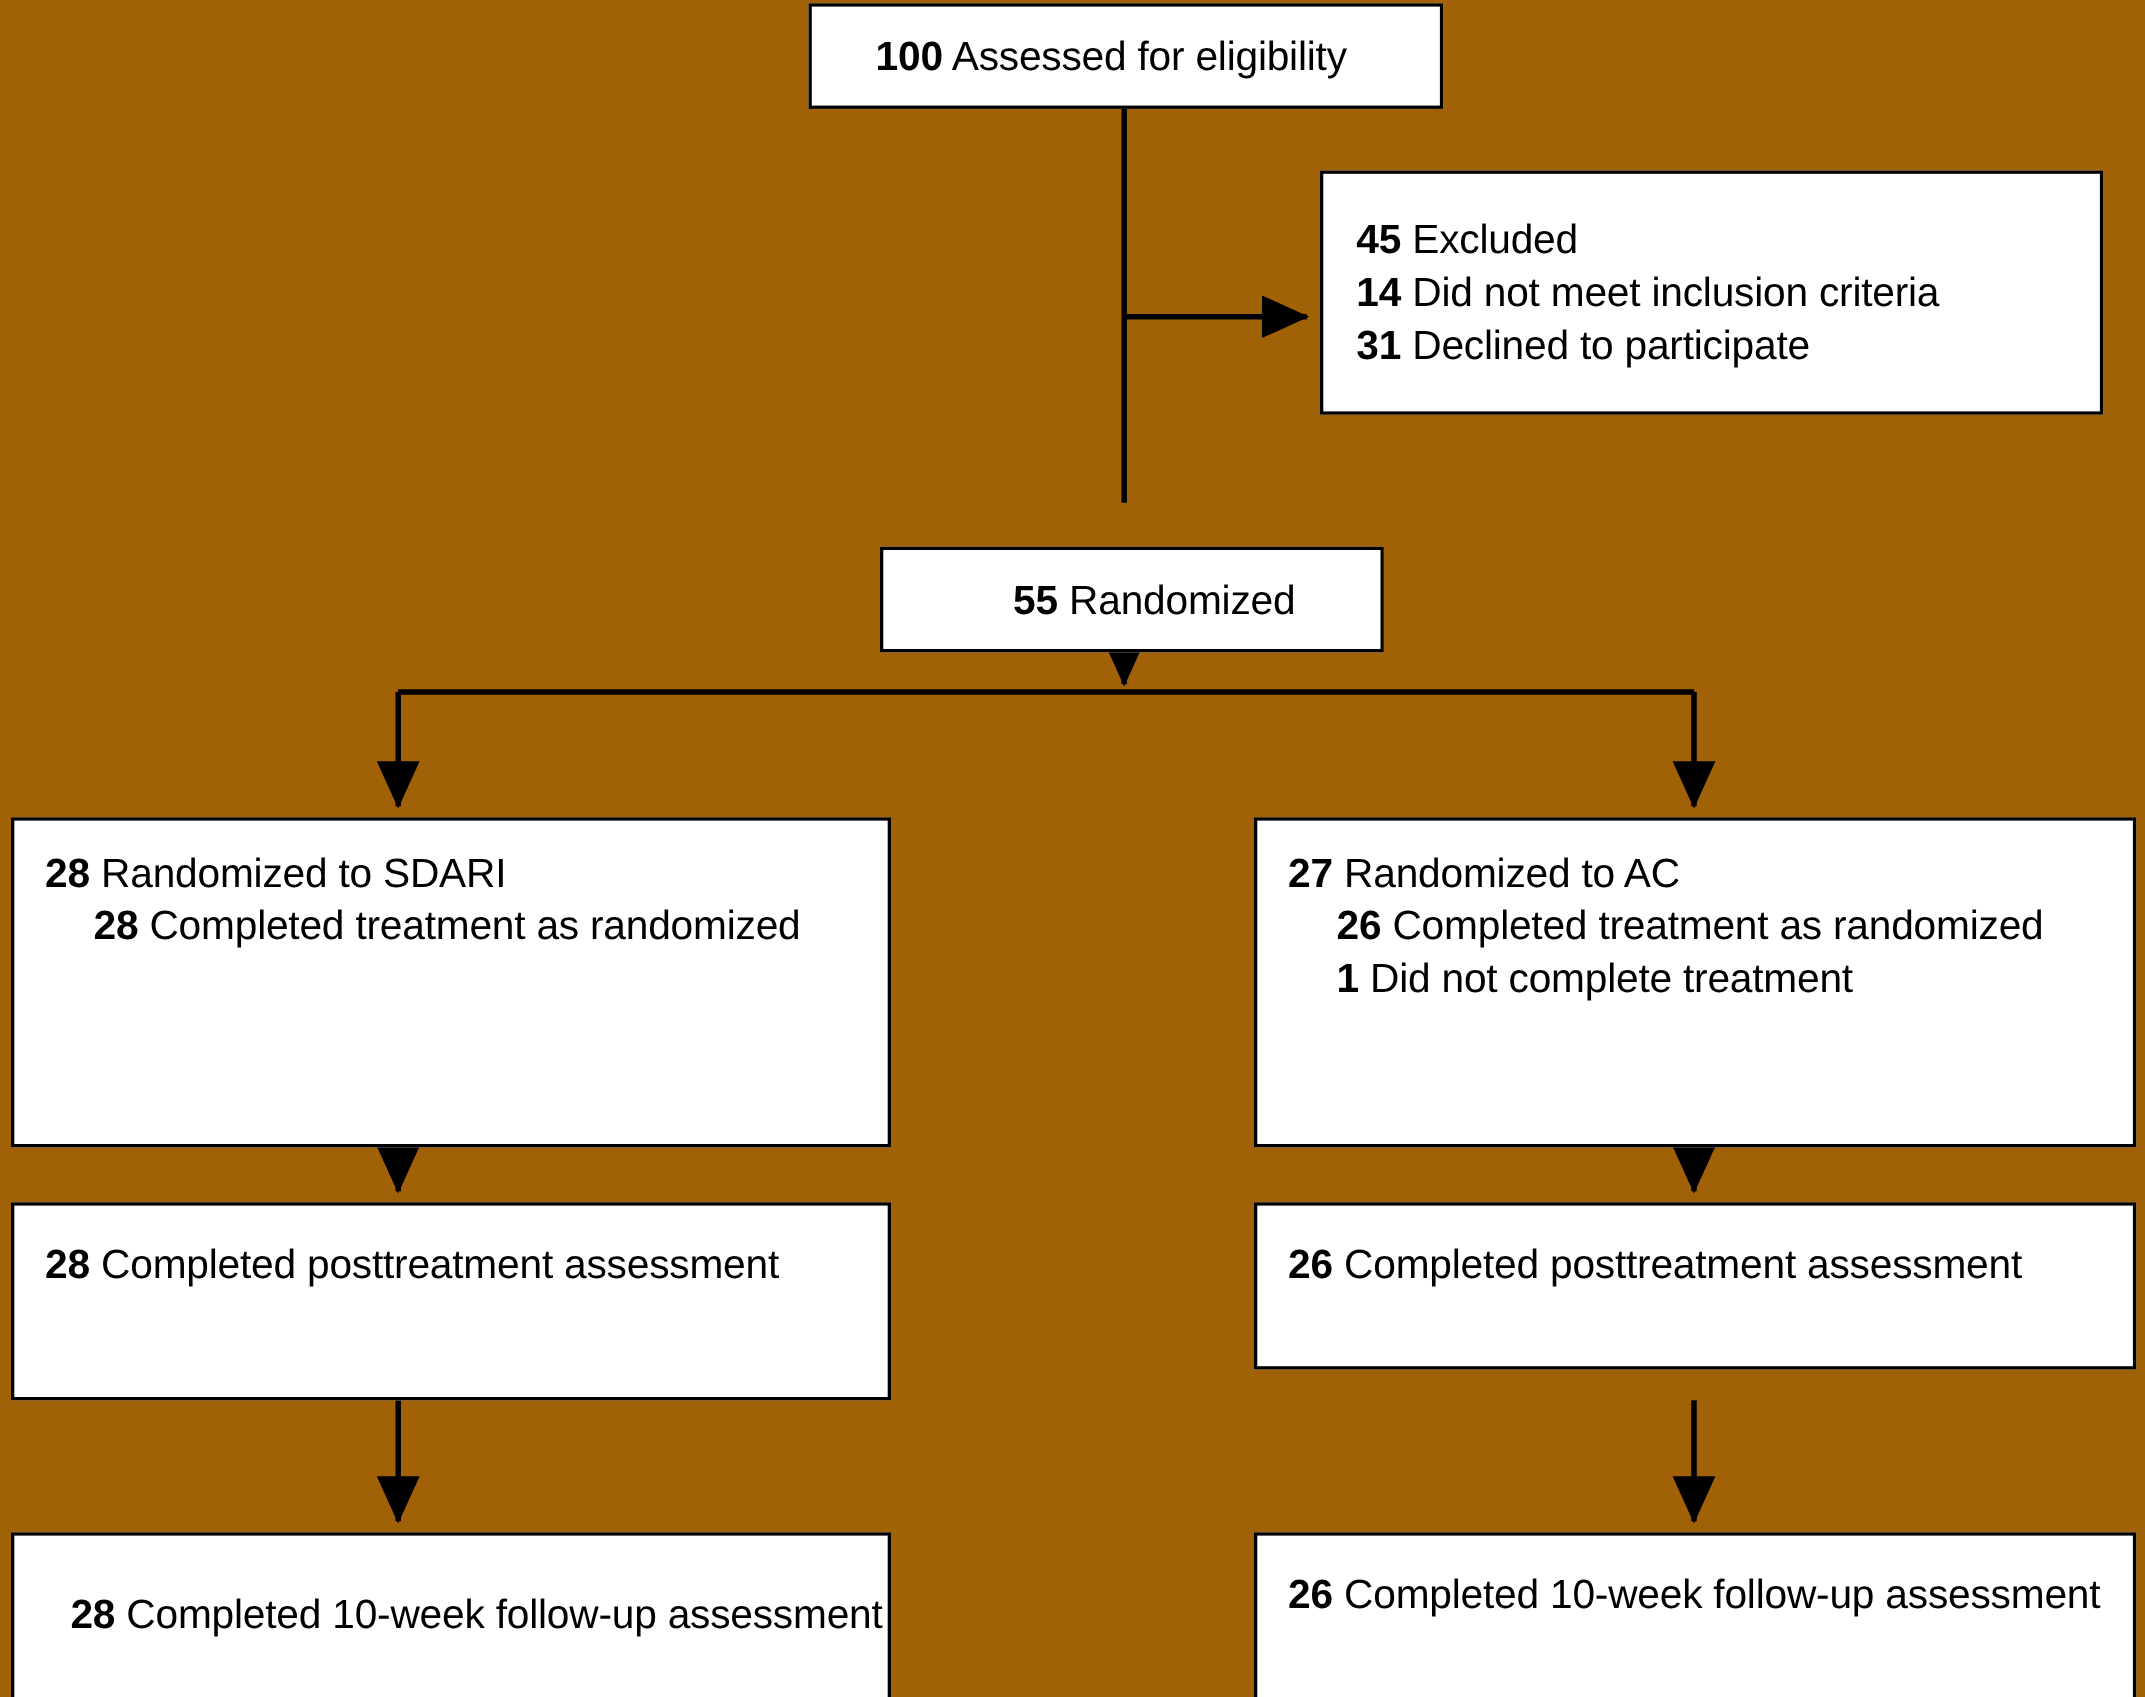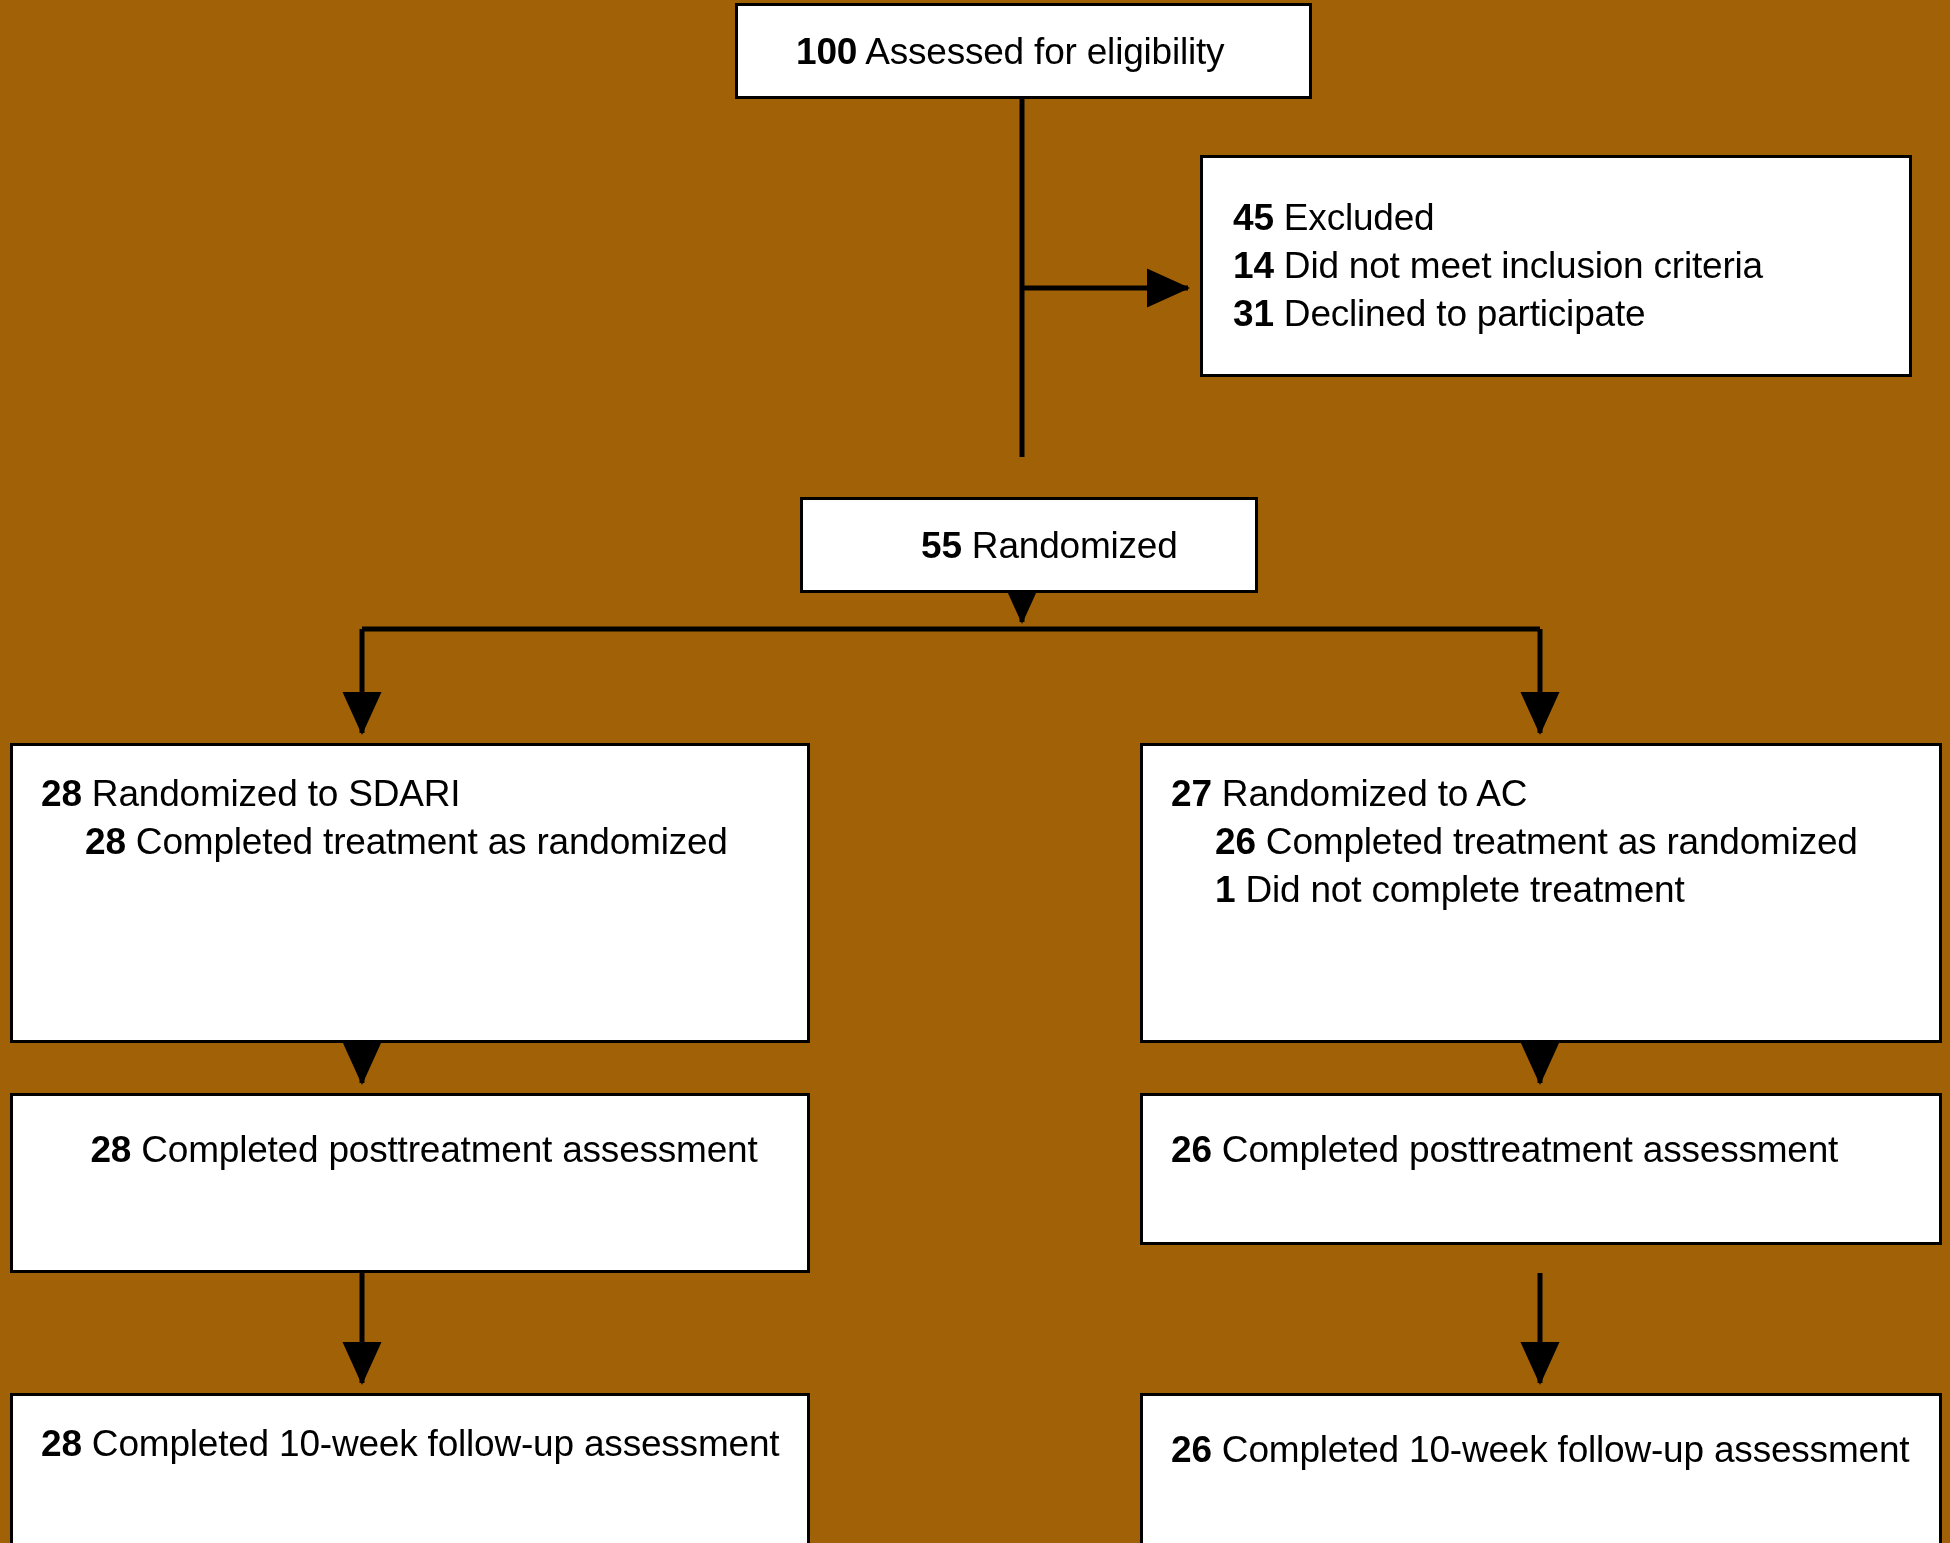--- a/index.html
+++ b/index.html
@@ -81,38 +81,39 @@
   }
 
   #node-ac {
     left: 1140px; top: 743px; width: 802px; height: 300px;
   }
   #node-ac .block {
     padding: 24px 0 0 28px;
   }
 
   #node-sdari-post {
-    left: 10px; top: 1093px; width: 800px; height: 180px; text-align: center;
+    left: 10px; top: 1093px; width: 800px; height: 180px;
   }
   #node-sdari-post .block {
     padding: 30px 0 0 28px;
   }
 
   #node-ac-post {
     left: 1140px; top: 1093px; width: 802px; height: 152px;
   }
   #node-ac-post .block {
     padding: 30px 0 0 28px;
   }
 
   #node-sdari-fu {
     left: 10px; top: 1393px; width: 800px; height: 155px;
   }
   #node-sdari-fu .block {
-    padding: 24px 0 0 28px;
+    padding: 48px 0 0 28px;
+    margin-left: 23px;
   }
 
   #node-ac-fu {
     left: 1140px; top: 1393px; width: 802px; height: 155px;
   }
   #node-ac-fu .block {
     padding: 30px 0 0 28px;
   }
 </style>
 </head>

